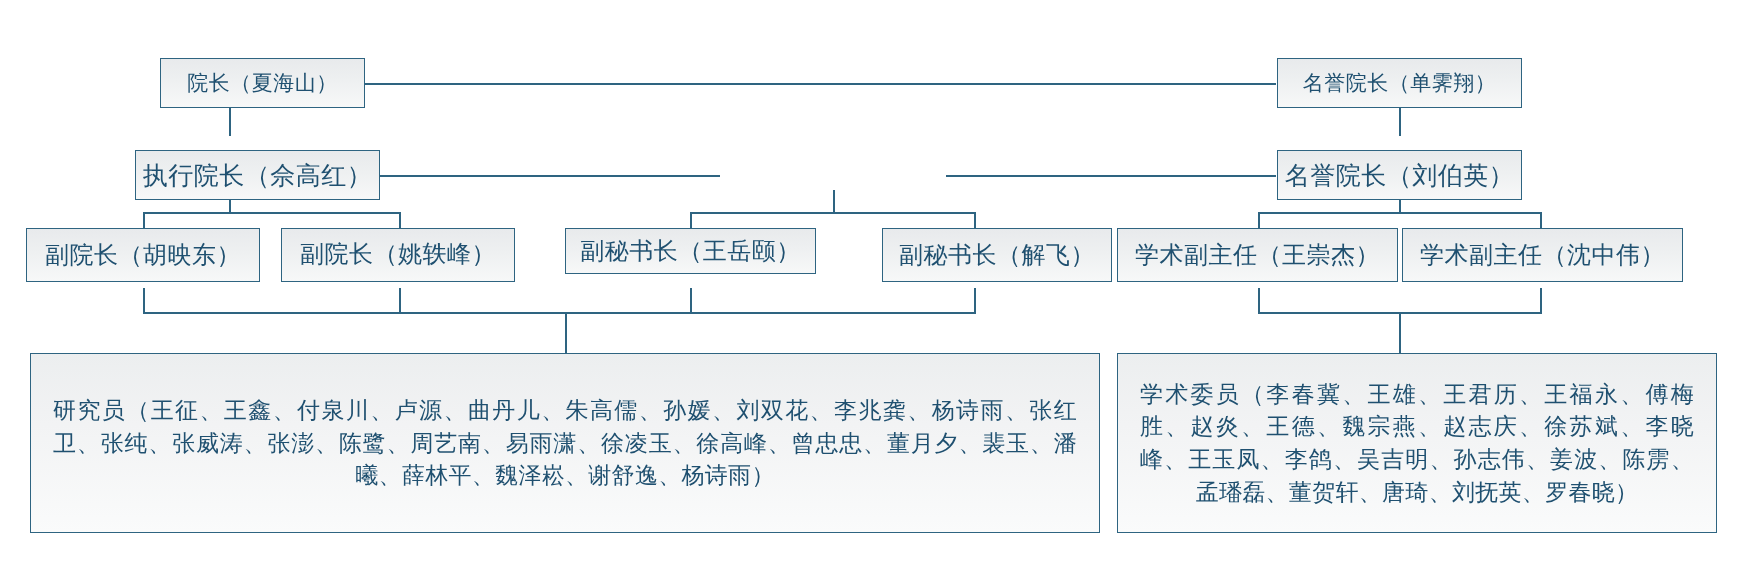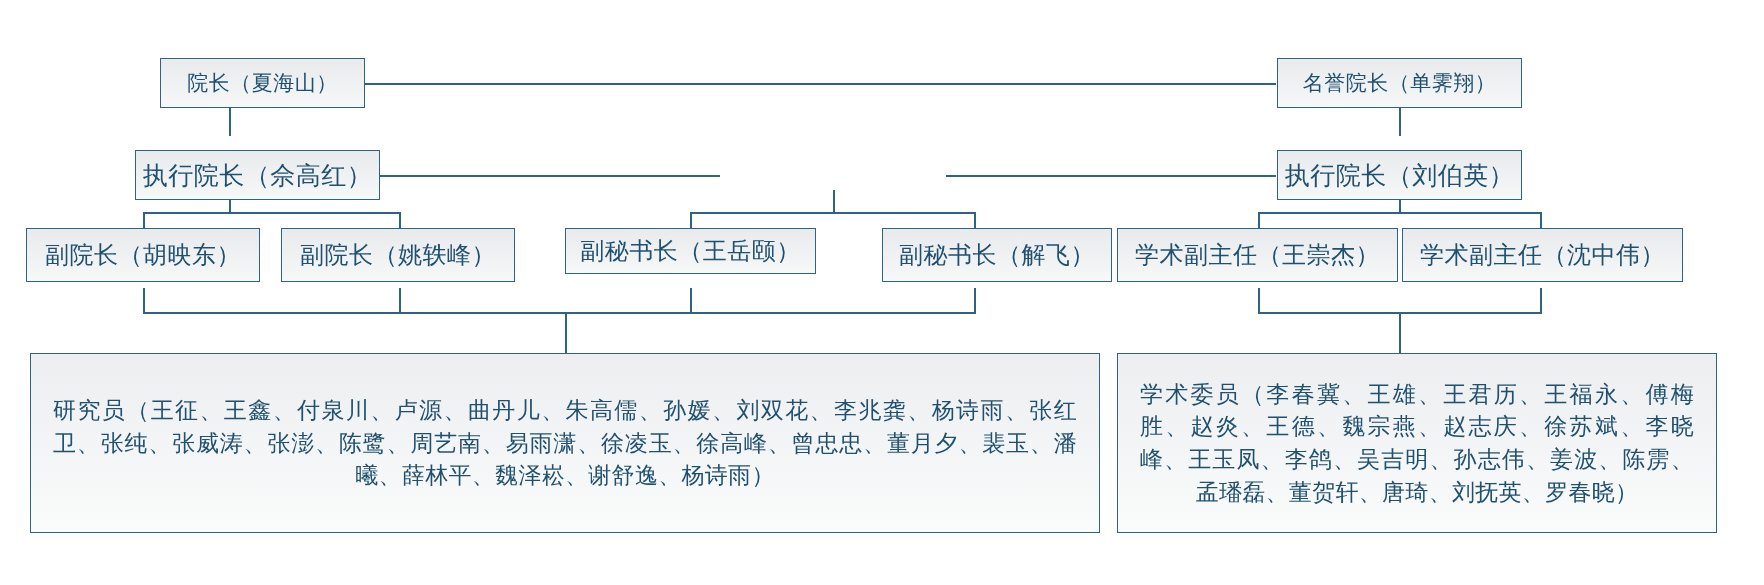--- a/index.html
+++ b/index.html
@@ -106,28 +106,28 @@
   <div class="node lvl1" style="left:1277px;top:58px;width:245px;height:50px;">
     <span>名誉院长（单霁翔）</span>
   </div>
 
   <div class="node lvl2" style="left:135px;top:150px;width:245px;height:50px;">
     <span>执行院长（佘高红）</span>
   </div>
 
 
   <div class="node lvl2" style="left:1277px;top:150px;width:245px;height:50px;">
-    <span>执行院长（刘伯英）</span>
+    <span>名誉院长（刘伯英）</span>
   </div>
 
   <div class="node lvl3" style="left:26px;top:228px;width:234px;height:54px;">
     <span>副院长（胡映东）</span>
   </div>
 
-  <div class="node lvl3" style="left:281px;top:228px;width:234px;height:54px;">
+  <div class="node lvl3" style="left:281px;top:228px;width:234px;height:54px;font-family:Liberation Serif, serif;">
     <span>副院长（姚轶峰）</span>
   </div>
 
   <div class="node lvl3" style="left:565px;top:228px;width:251px;height:46px;">
     <span>副秘书长（王岳颐）</span>
   </div>
 
   <div class="node lvl3" style="left:840px;top:228px;width:230px;height:54px;margin-left:42px;">
     <span>副秘书长（解飞）</span>
   </div>

